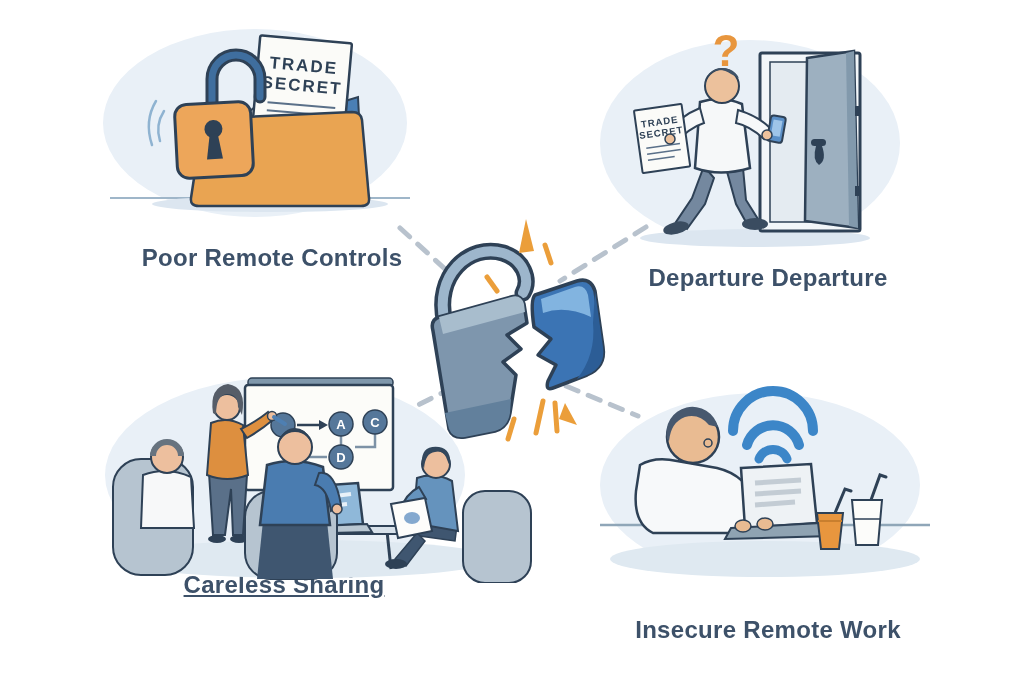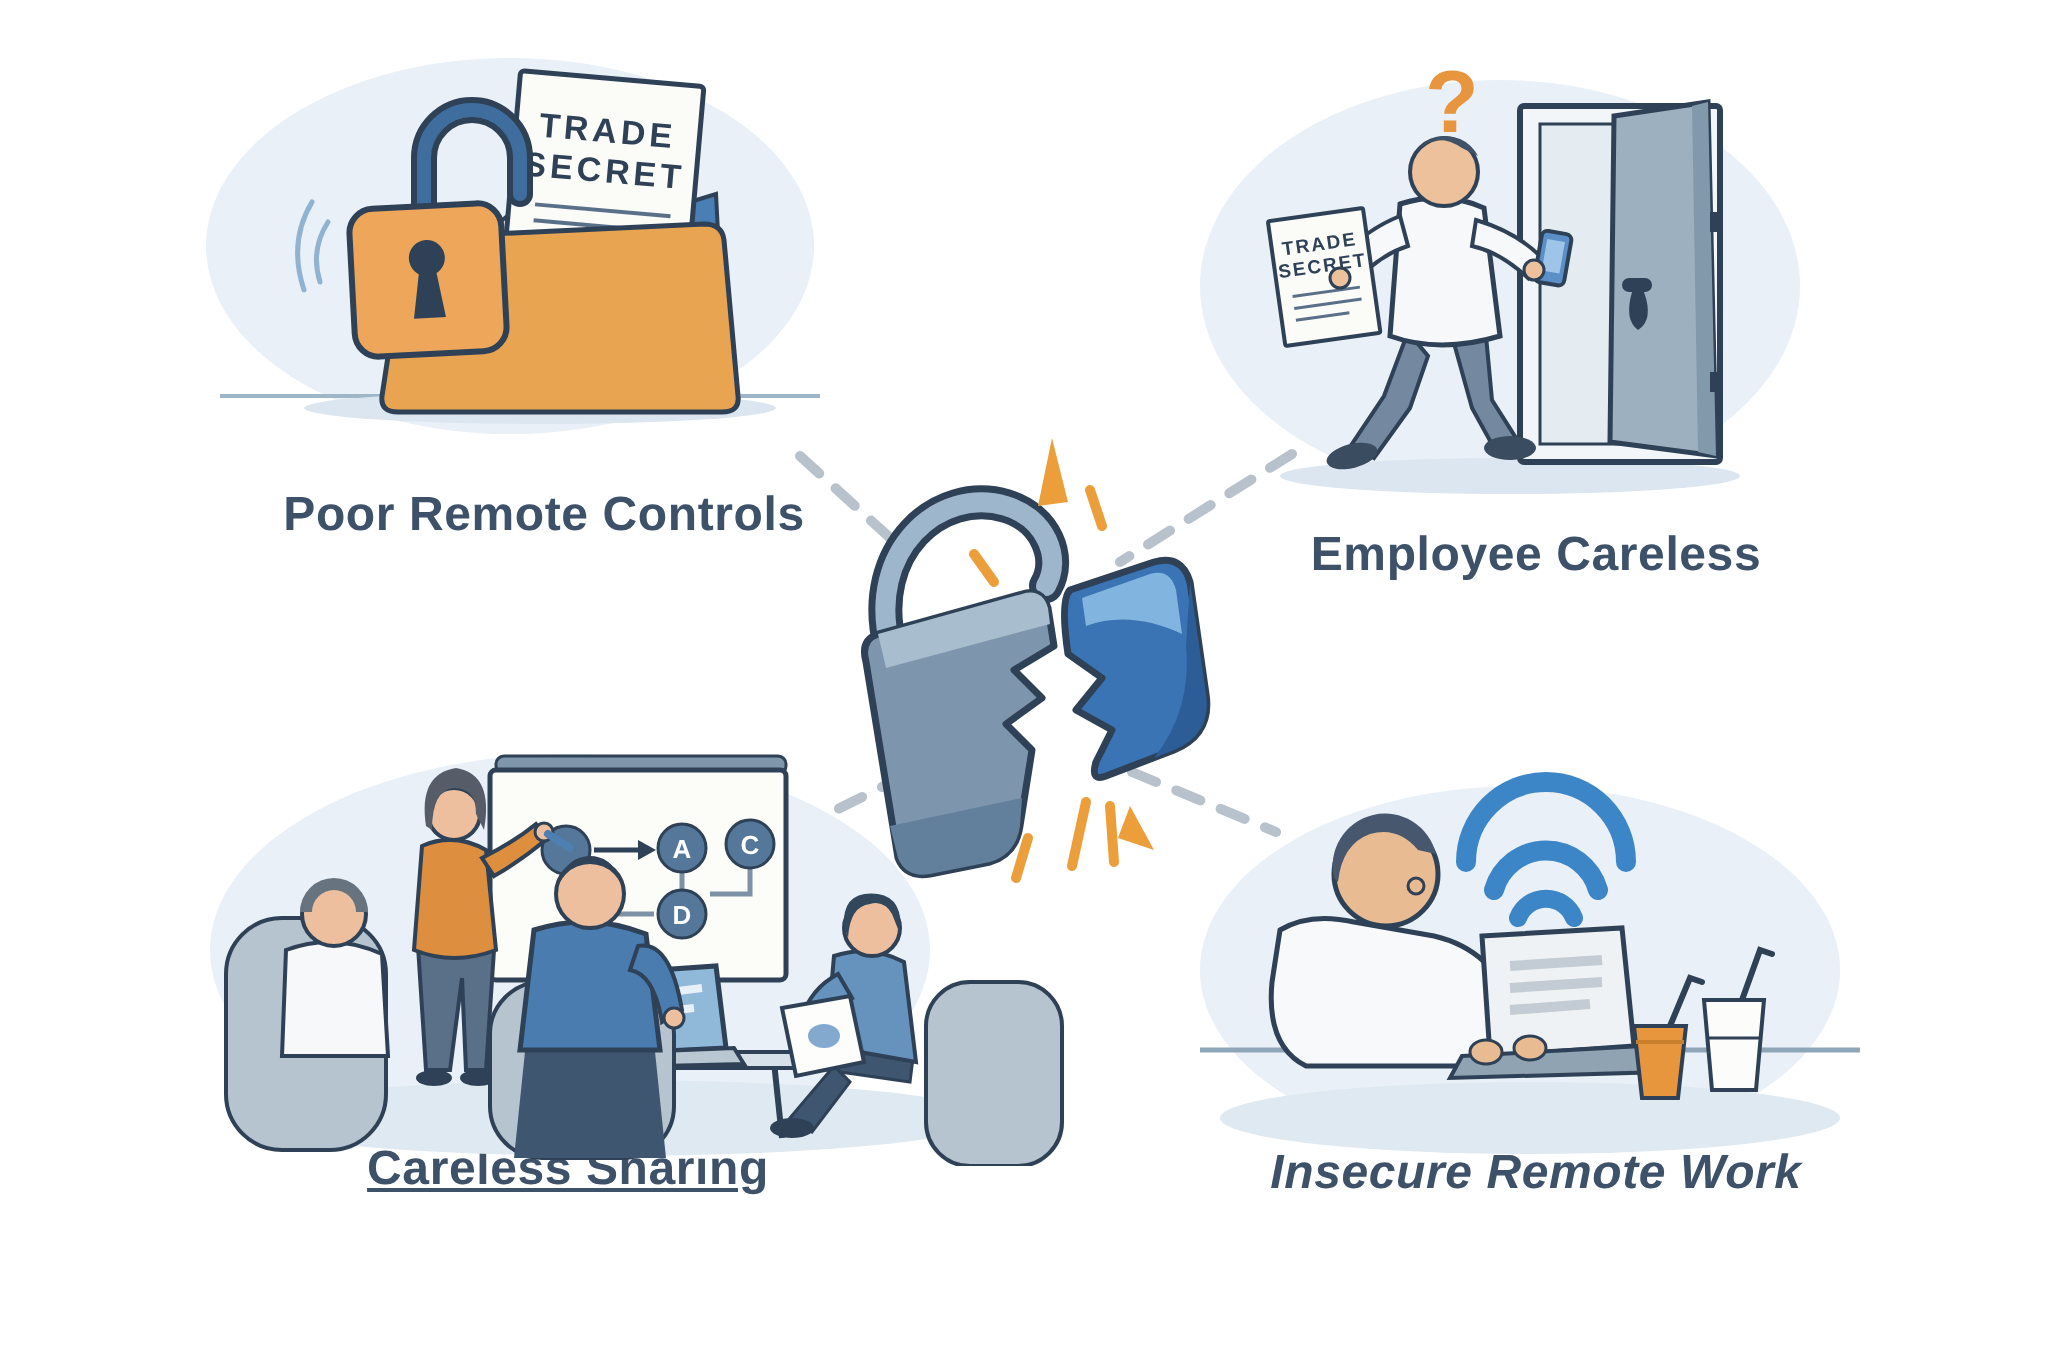--- a/index.html
+++ b/index.html
@@ -14,21 +14,21 @@
   }
   #connectors{left:0;top:0;z-index:1;}
   #q-tl{left:100px;top:13px;z-index:2;}
   #q-tr{left:600px;top:8px;z-index:2;}
   #q-bl{left:95px;top:363px;z-index:2;}
   #q-br{left:595px;top:373px;z-index:2;}
   #center-lock{left:415px;top:205px;z-index:3;}
   .lbl-tl{left:92px;top:244px;width:360px;}
   .lbl-tr{left:608px;top:264px;width:320px;}
   .lbl-bl{left:104px;top:571px;width:360px;text-decoration:underline;}
-  .lbl-br{left:588px;top:573px;width:360px;font-style:italic;}
+  .lbl-br{left:588px;top:616px;width:360px;}
 </style>
 </head>
 <body>
 
 <div class="canvas">
 
   <svg id="connectors" width="1024" height="683" viewBox="0 0 1024 683">
     <g stroke="#b8c2cd" stroke-width="5" stroke-linecap="round" stroke-dasharray="13 11" fill="none">
       <path d="M400,228 L455,278"></path>
       <path d="M646,227 L560,281"></path>
@@ -247,17 +247,17 @@
       <path d="M130,40 L136,58" stroke="#eb9e3a" stroke-width="5" stroke-linecap="round"></path>
       <path d="M72,72 L82,86" stroke="#eb9e3a" stroke-width="5" stroke-linecap="round"></path>
       <path d="M128,196 L121,228" stroke="#eb9e3a" stroke-width="5" stroke-linecap="round"></path>
       <path d="M140,198 L142,226" stroke="#eb9e3a" stroke-width="5" stroke-linecap="round"></path>
       <polygon points="150,198 162,220 144,214" fill="#eb9e3a"></polygon>
       <path d="M99,214 L93,234" stroke="#eb9e3a" stroke-width="5" stroke-linecap="round"></path>
     </g>
   </svg>
 
   <div class="q-label lbl-tl">Poor Remote Controls</div>
-  <div class="q-label lbl-tr">Employee Careless</div>
+  <div class="q-label lbl-tr">Departure Departure</div>
   <div class="q-label lbl-bl">Careless Sharing</div>
   <div class="q-label lbl-br">Insecure Remote Work</div>
 
 </div>
 
 </body></html>

